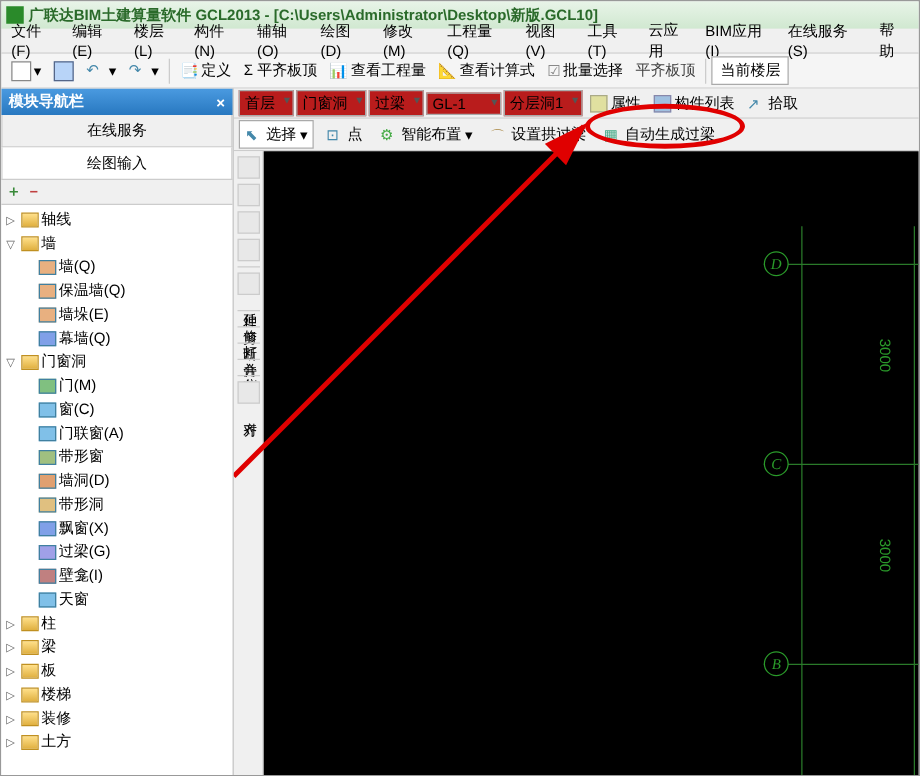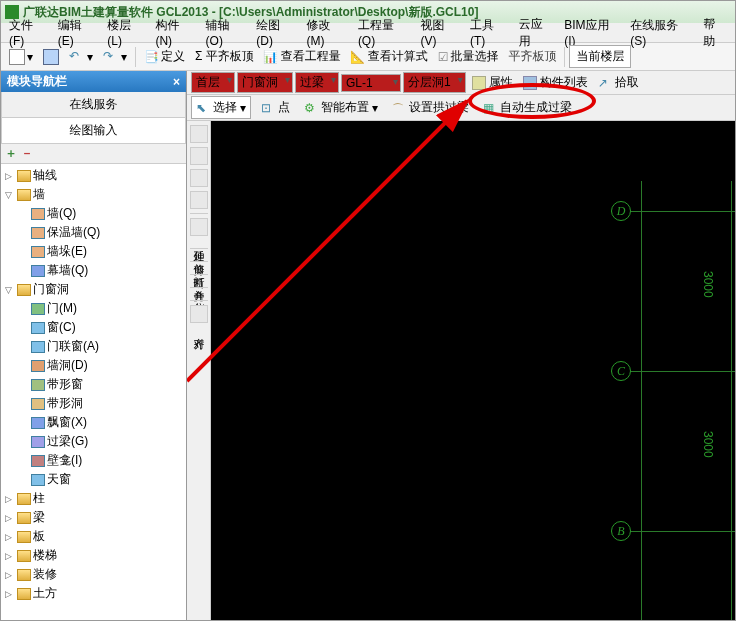--- a/index.html
+++ b/index.html
@@ -177,26 +177,26 @@
             </li>
           <li class="leaf">
               <span class="node-ico" style="background:#80c0e8"></span>
               <span>窗(C)</span>
             </li>
           <li class="leaf">
               <span class="node-ico" style="background:#80c0e8"></span>
               <span>门联窗(A)</span>
             </li>
           <li class="leaf">
+              <span class="node-ico" style="background:#a0c080"></span>
+              <span>带形窗</span>
+            </li>
+          <li class="leaf">
               <span class="node-ico" style="background:#e0a070"></span>
               <span>墙洞(D)</span>
-            </li>
-          <li class="leaf">
-              <span class="node-ico" style="background:#a0c080"></span>
-              <span>带形窗</span>
             </li>
           <li class="leaf">
               <span class="node-ico" style="background:#e0c080"></span>
               <span>带形洞</span>
             </li>
           <li class="leaf">
               <span class="node-ico" style="background:#80a0e8"></span>
               <span>飘窗(X)</span>
             </li>
           <li class="leaf">

